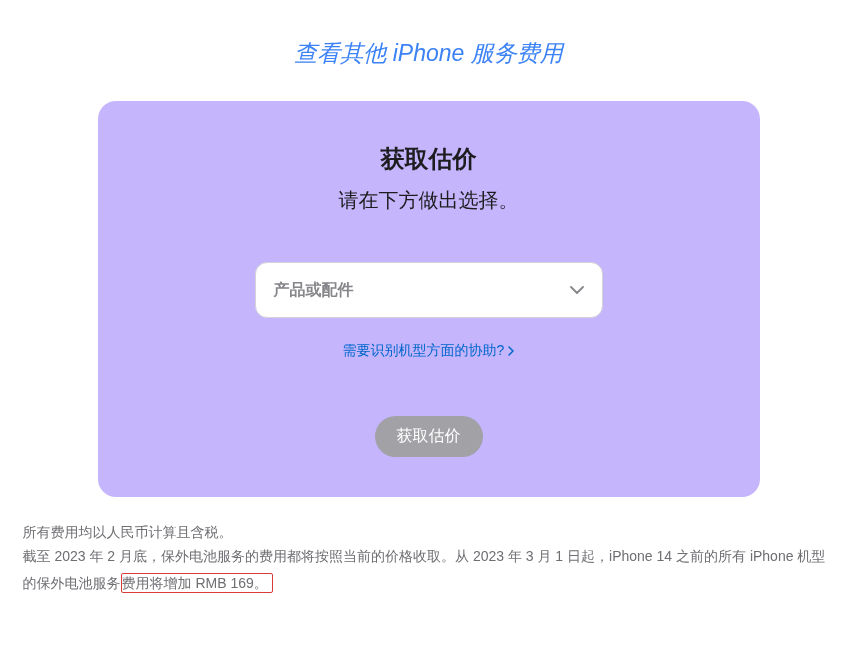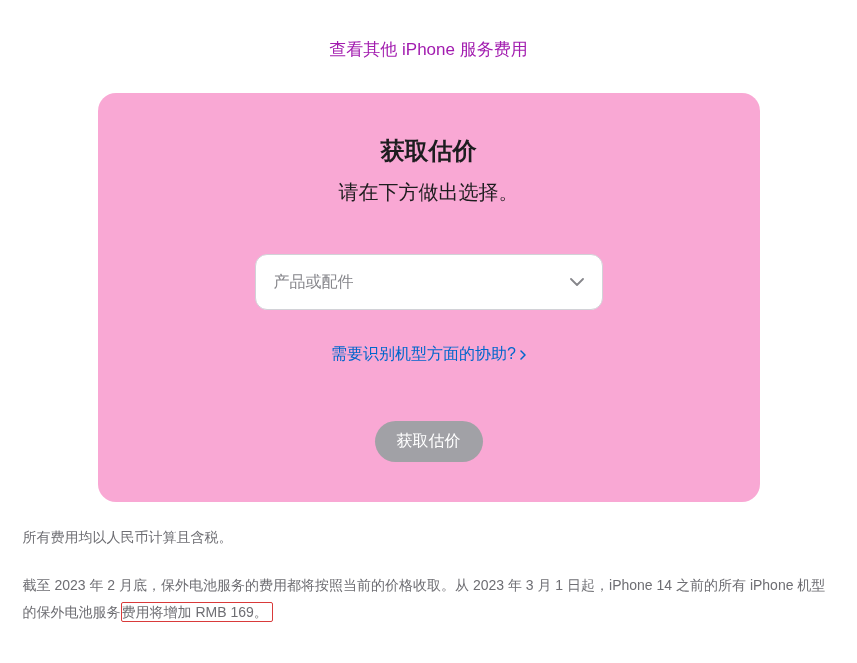--- a/index.html
+++ b/index.html
@@ -13,28 +13,29 @@
       width: 857px;
       height: 663px;
       color: #1d1d1f;
     }
     .top-link {
       text-align: center;
       padding-top: 38px;
       padding-bottom: 32px;
     }
     .top-link a {
-      color: #a21caf;
+      color: #3b82f6;
       text-decoration: none;
-      font-size: 17px;
+      font-size: 23px;
+      font-style: italic;
     }
     .card {
       width: 662px;
       margin: 0 auto;
-      background: #f9a8d4;
+      background: #c4b5fd;
       border-radius: 18px;
       padding: 42px 40px 40px;
       text-align: center;
     }
     .card-title {
       font-size: 24px;
       font-weight: 600;
       color: #1d1d1f;
       margin-bottom: 12px;
     }
@@ -56,34 +57,35 @@
       border-radius: 12px;
       padding: 0 18px;
       display: flex;
       align-items: center;
       justify-content: space-between;
       cursor: pointer;
     }
     .select-placeholder {
       color: #86868b;
       font-size: 16px;
+      font-weight: bold;
     }
     .chevron-icon {
       width: 14px;
       height: 8px;
       flex-shrink: 0;
     }
     .help-link {
       display: inline-flex;
       align-items: center;
       gap: 4px;
       color: #0066cc;
       text-decoration: none;
-      font-size: 16px;
-      margin-top: 12px;
+      font-size: 14px;
+      margin-top: 2px;
       margin-bottom: 56px;
     }
     .help-link svg {
       width: 6px;
       height: 10px;
     }
     .submit-btn {
       display: inline-block;
       background: #a1a1a6;
       color: #ffffff;
@@ -95,21 +97,20 @@
     }
     .footnotes {
       width: 820px;
       margin: 24px auto 0;
       padding: 0 4px;
     }
     .footnote1 {
       font-size: 14px;
       color: #6e6e73;
       line-height: 1.6;
-      margin-bottom: 24px;
     }
     .footnote2 {
       font-size: 14px;
       color: #6e6e73;
       line-height: 1.9;
       position: relative;
     }
     .highlight {
       border: 1.5px solid #d93a3a;
       border-radius: 2px;

